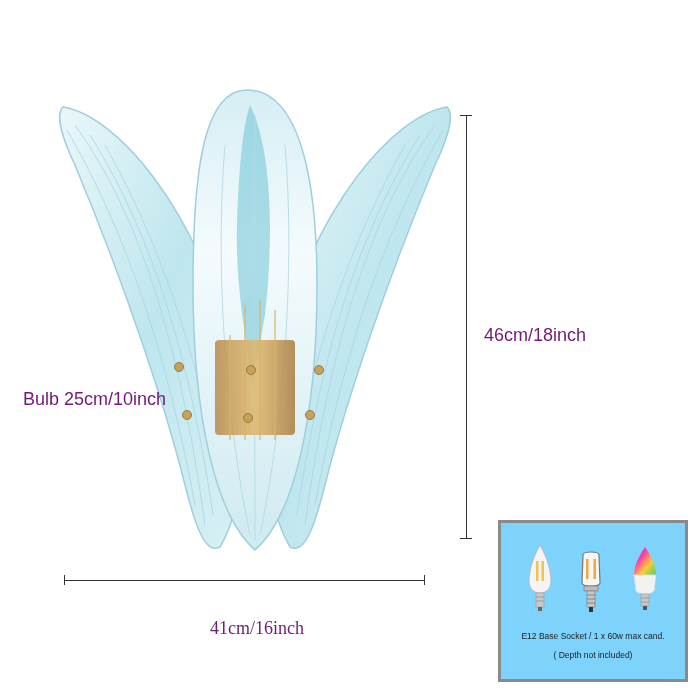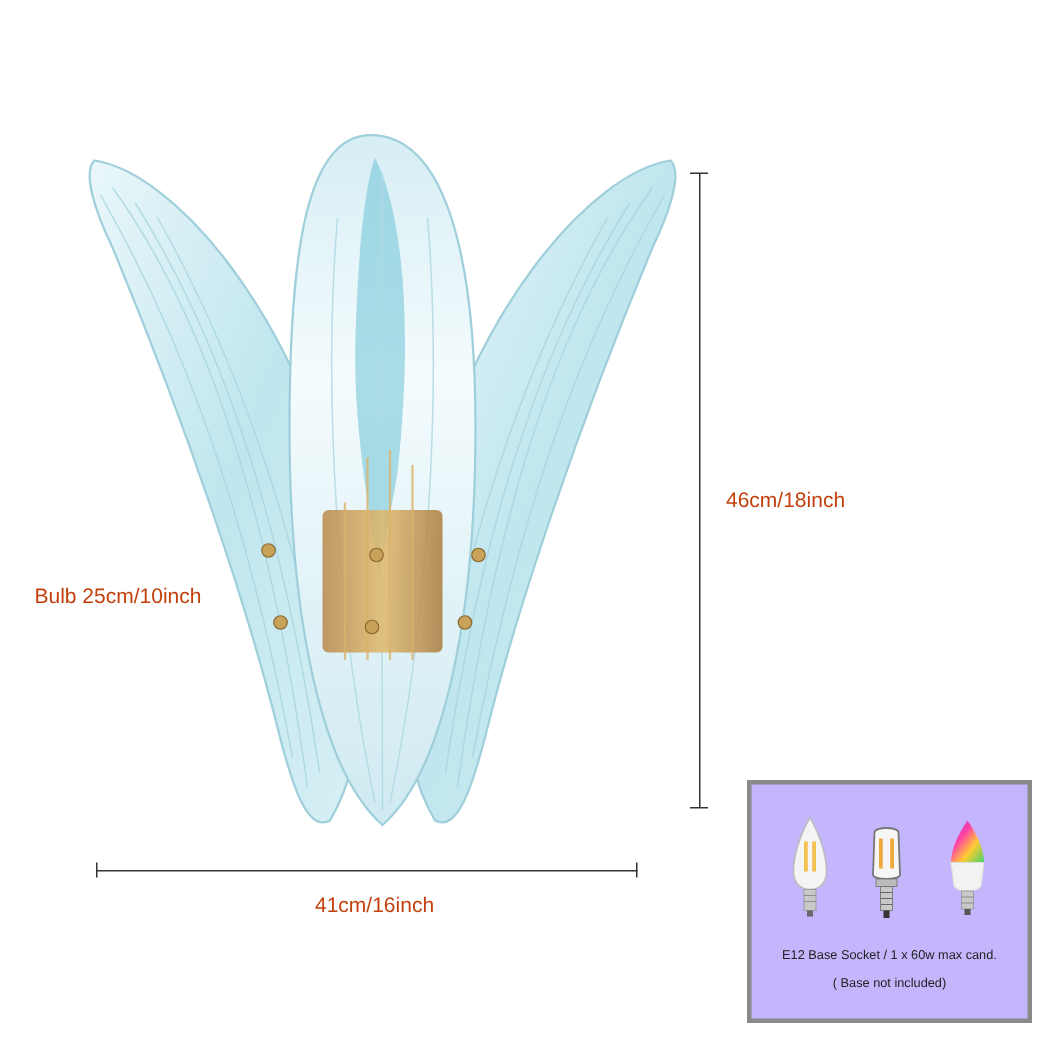--- a/index.html
+++ b/index.html
@@ -1,23 +1,23 @@
 <!DOCTYPE html>
 <html><head>
 <meta charset="utf-8">
 <style>
   html, body { margin:0; padding:0; background:#ffffff; }
   body { width:700px; height:700px; position:relative; overflow:hidden; font-family:"Liberation Sans", sans-serif; color:#222; }
   .abs { position:absolute; }
-  .dim-text { font-size:14px; color:#c2410c; white-space:nowrap;text-align:center; }
+  .dim-text { font-size:18px; color:#701a75; white-space:nowrap;text-align:center; }
   .vline { position:absolute; left:466px; top:116px; width:1px; height:422px; background:#333; }
   .vcap { position:absolute; width:12px; height:1px; background:#333; left:460px; }
   .hline { position:absolute; left:64px; top:580px; width:361px; height:1px; background:#333; }
   .hcap { position:absolute; width:1px; height:10px; background:#333; top:575px; }
-  .bulb-box { position:absolute; left:498px; top:520px; width:190px; height:162px; border:3px solid #8a8a8a; box-sizing:border-box; background:#c4b5fd; }
+  .bulb-box { position:absolute; left:498px; top:520px; width:190px; height:162px; border:3px solid #8a8a8a; box-sizing:border-box; background:#7dd3fc; }
   .bulb-caption { position:absolute; left:0; width:100%; text-align:center; font-size:8.5px; color:#222; }
   svg { display:block; }
 </style>
 </head>
 <body>
 
 <div class="abs" style="left:55px;top:85px;width:400px;height:480px;">
   <svg width="400" height="480" viewBox="0 0 400 480">
     <defs>
       <linearGradient id="gl" x1="0" y1="0" x2="1" y2="1">
@@ -83,21 +83,21 @@
 <div class="abs dim-text" style="left:23px;top:389px;">Bulb 25cm/10inch</div>
 
 <div class="vline"></div>
 <div class="vcap" style="top:115px;"></div>
 <div class="vcap" style="top:538px;"></div>
 <div class="abs dim-text" style="left:484px;top:325px;">46cm/18inch</div>
 
 <div class="hline"></div>
 <div class="hcap" style="left:64px;"></div>
 <div class="hcap" style="left:424px;"></div>
-<div class="abs dim-text" style="left:210px;top:595px;">41cm/16inch</div>
+<div class="abs dim-text" style="left:210px;top:618px;font-family:Liberation Serif, serif;">41cm/16inch</div>
 
 <div class="bulb-box">
 
   <div class="abs" style="left:26px;top:20px;">
     <svg width="26" height="70" viewBox="0 0 26 70">
       <path d="M13,2 C20,14 24,28 24,38 C24,46 19,50 13,50 C7,50 2,46 2,38 C2,28 6,14 13,2 Z" fill="#f4f4f4" stroke="#bbb" stroke-width="1"></path>
       <rect x="9" y="18" width="2.5" height="20" fill="#f2c14e"></rect>
       <rect x="14.5" y="18" width="2.5" height="20" fill="#f2c14e"></rect>
       <rect x="9" y="50" width="8" height="14" fill="#c8c8c8" stroke="#999" stroke-width="0.6"></rect>
       <line x1="9" y1="54" x2="17" y2="54" stroke="#888" stroke-width="0.6"></line>
@@ -132,14 +132,14 @@
       </defs>
       <path d="M14,2 C21,12 25,22 25,30 L3,30 C3,22 7,12 14,2 Z" fill="url(#rgb)"></path>
       <path d="M3,30 L25,30 L23,46 C20,50 8,50 5,46 Z" fill="#f2f2f2" stroke="#ddd" stroke-width="0.8"></path>
       <rect x="10" y="49" width="8" height="12" fill="#c8c8c8" stroke="#999" stroke-width="0.6"></rect>
       <line x1="10" y1="53" x2="18" y2="53" stroke="#888" stroke-width="0.6"></line>
       <line x1="10" y1="57" x2="18" y2="57" stroke="#888" stroke-width="0.6"></line>
       <rect x="12" y="61" width="4" height="4" fill="#555"></rect>
     </svg>
   </div>
   <div class="bulb-caption" style="top:108px;">E12 Base Socket / 1 x 60w max cand.</div>
-  <div class="bulb-caption" style="top:127px;">( Base not included)</div>
+  <div class="bulb-caption" style="top:127px;">( Depth not included)</div>
 </div>
 
 </body></html>

